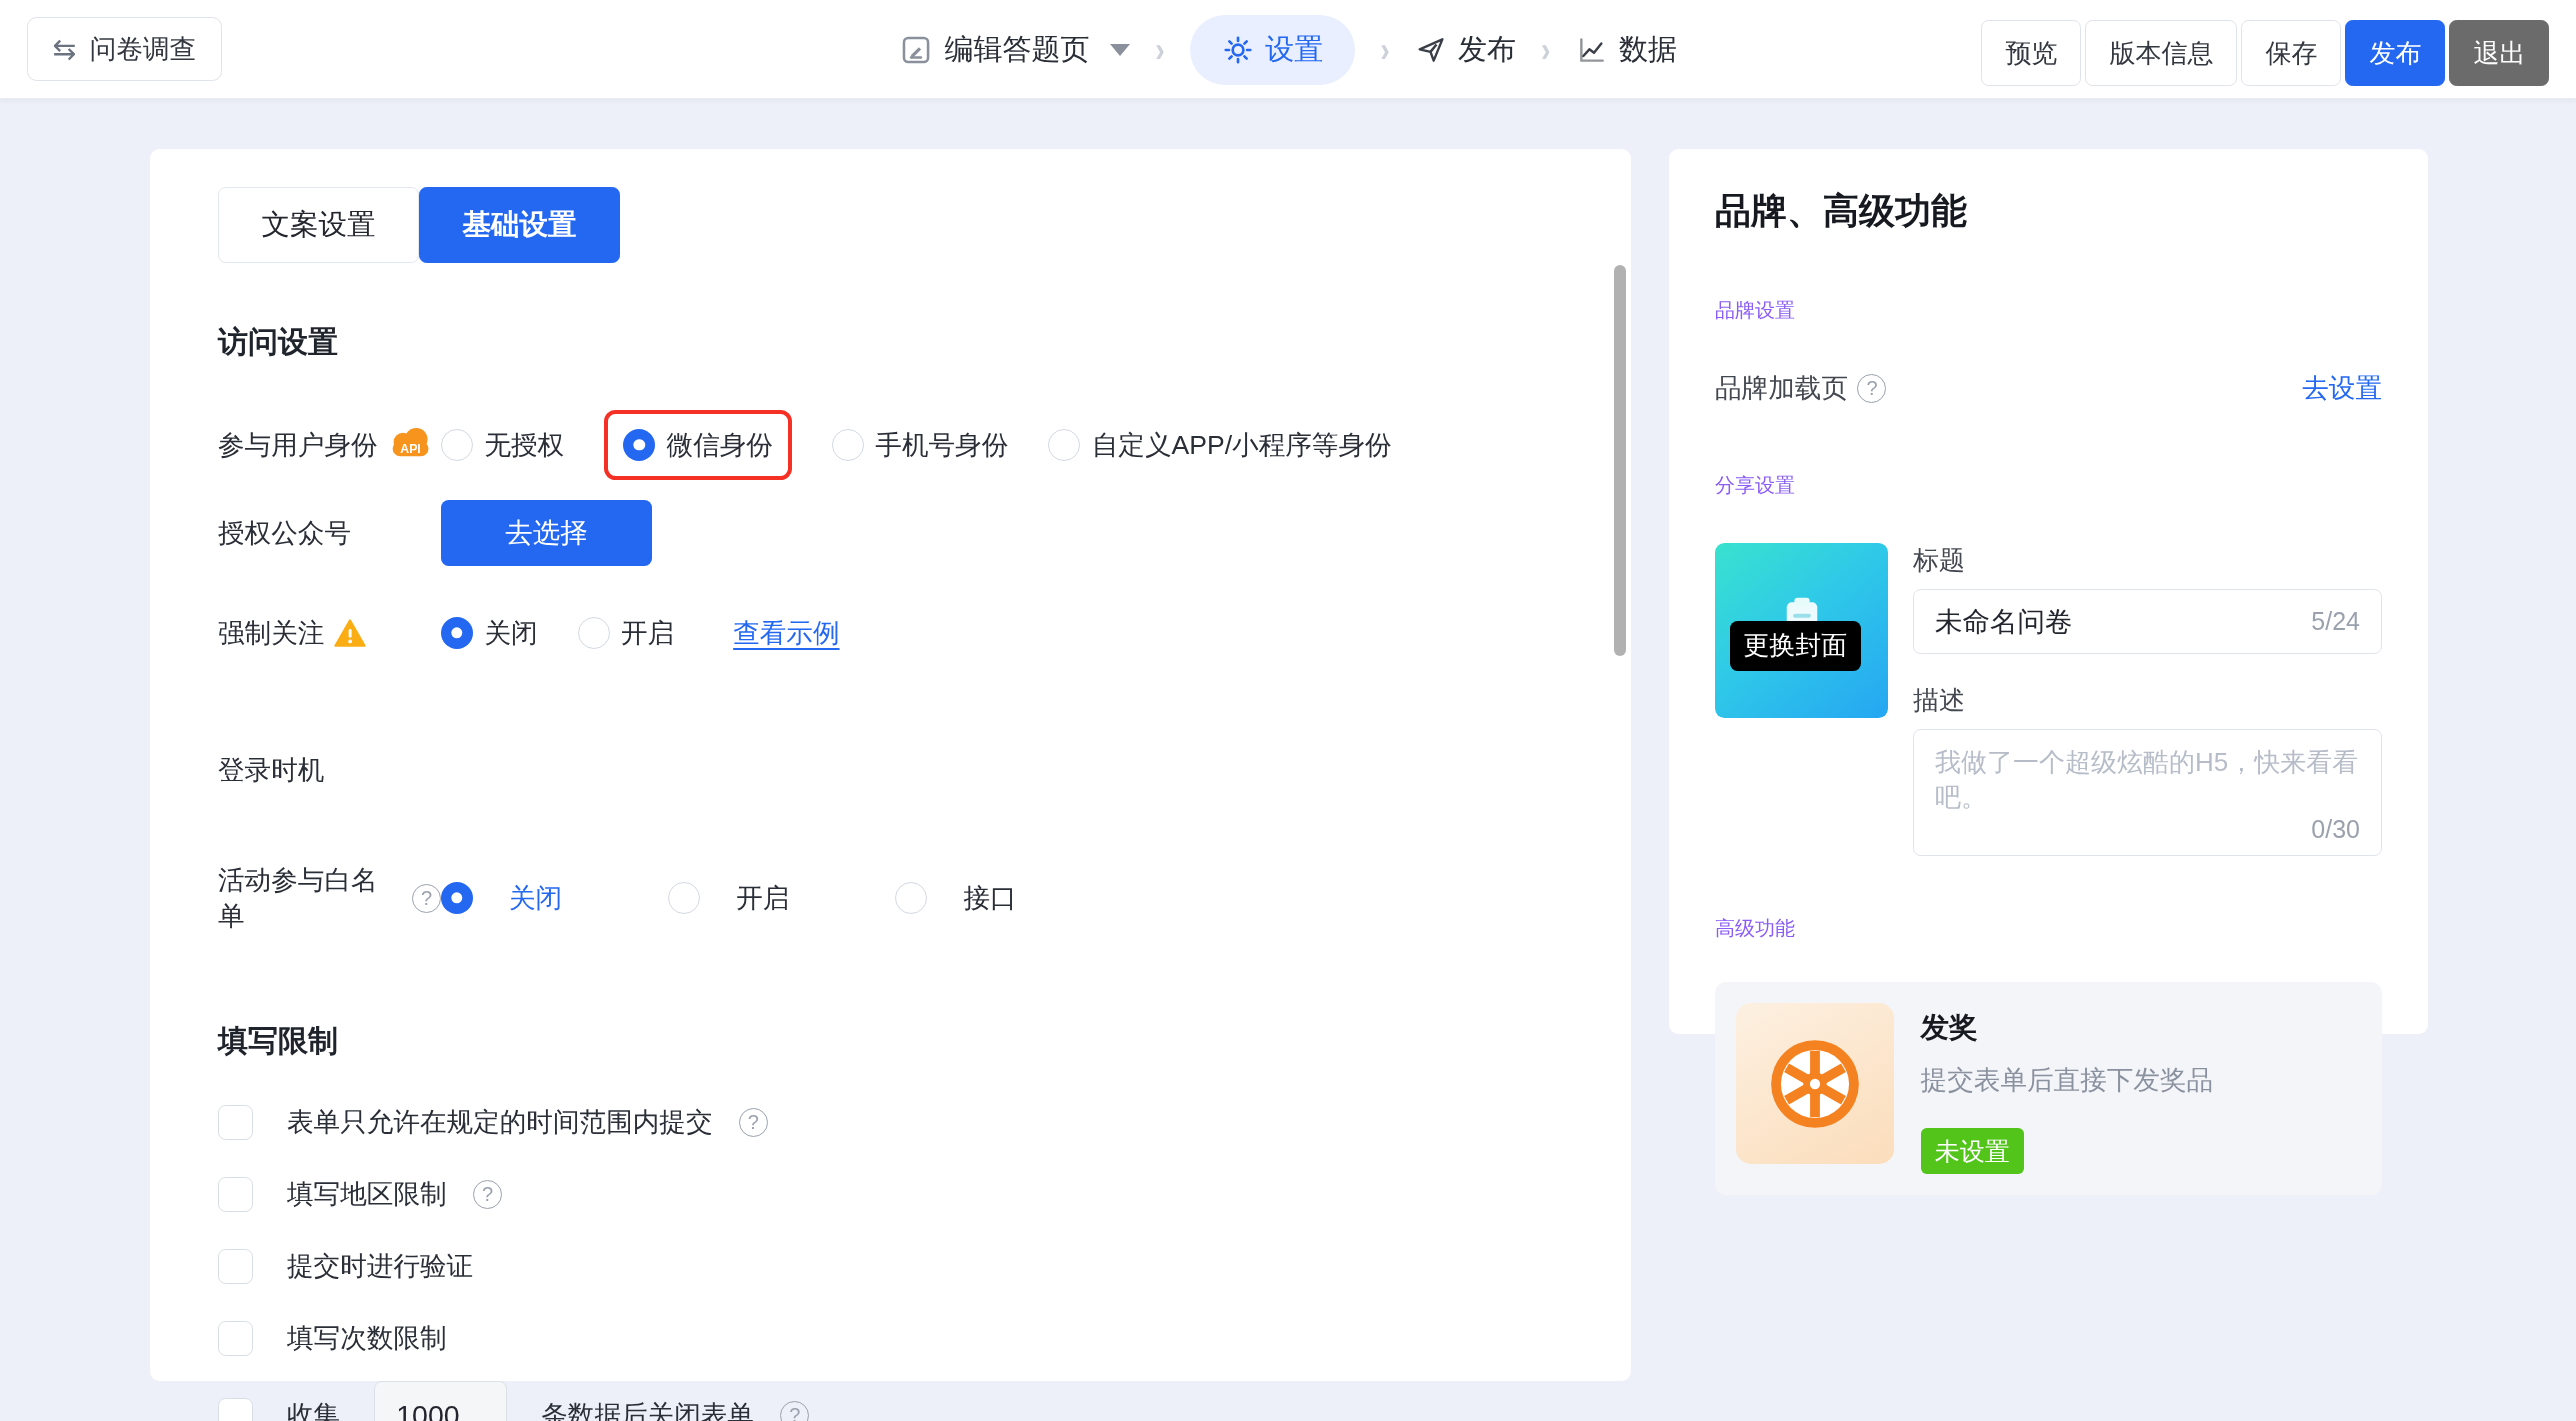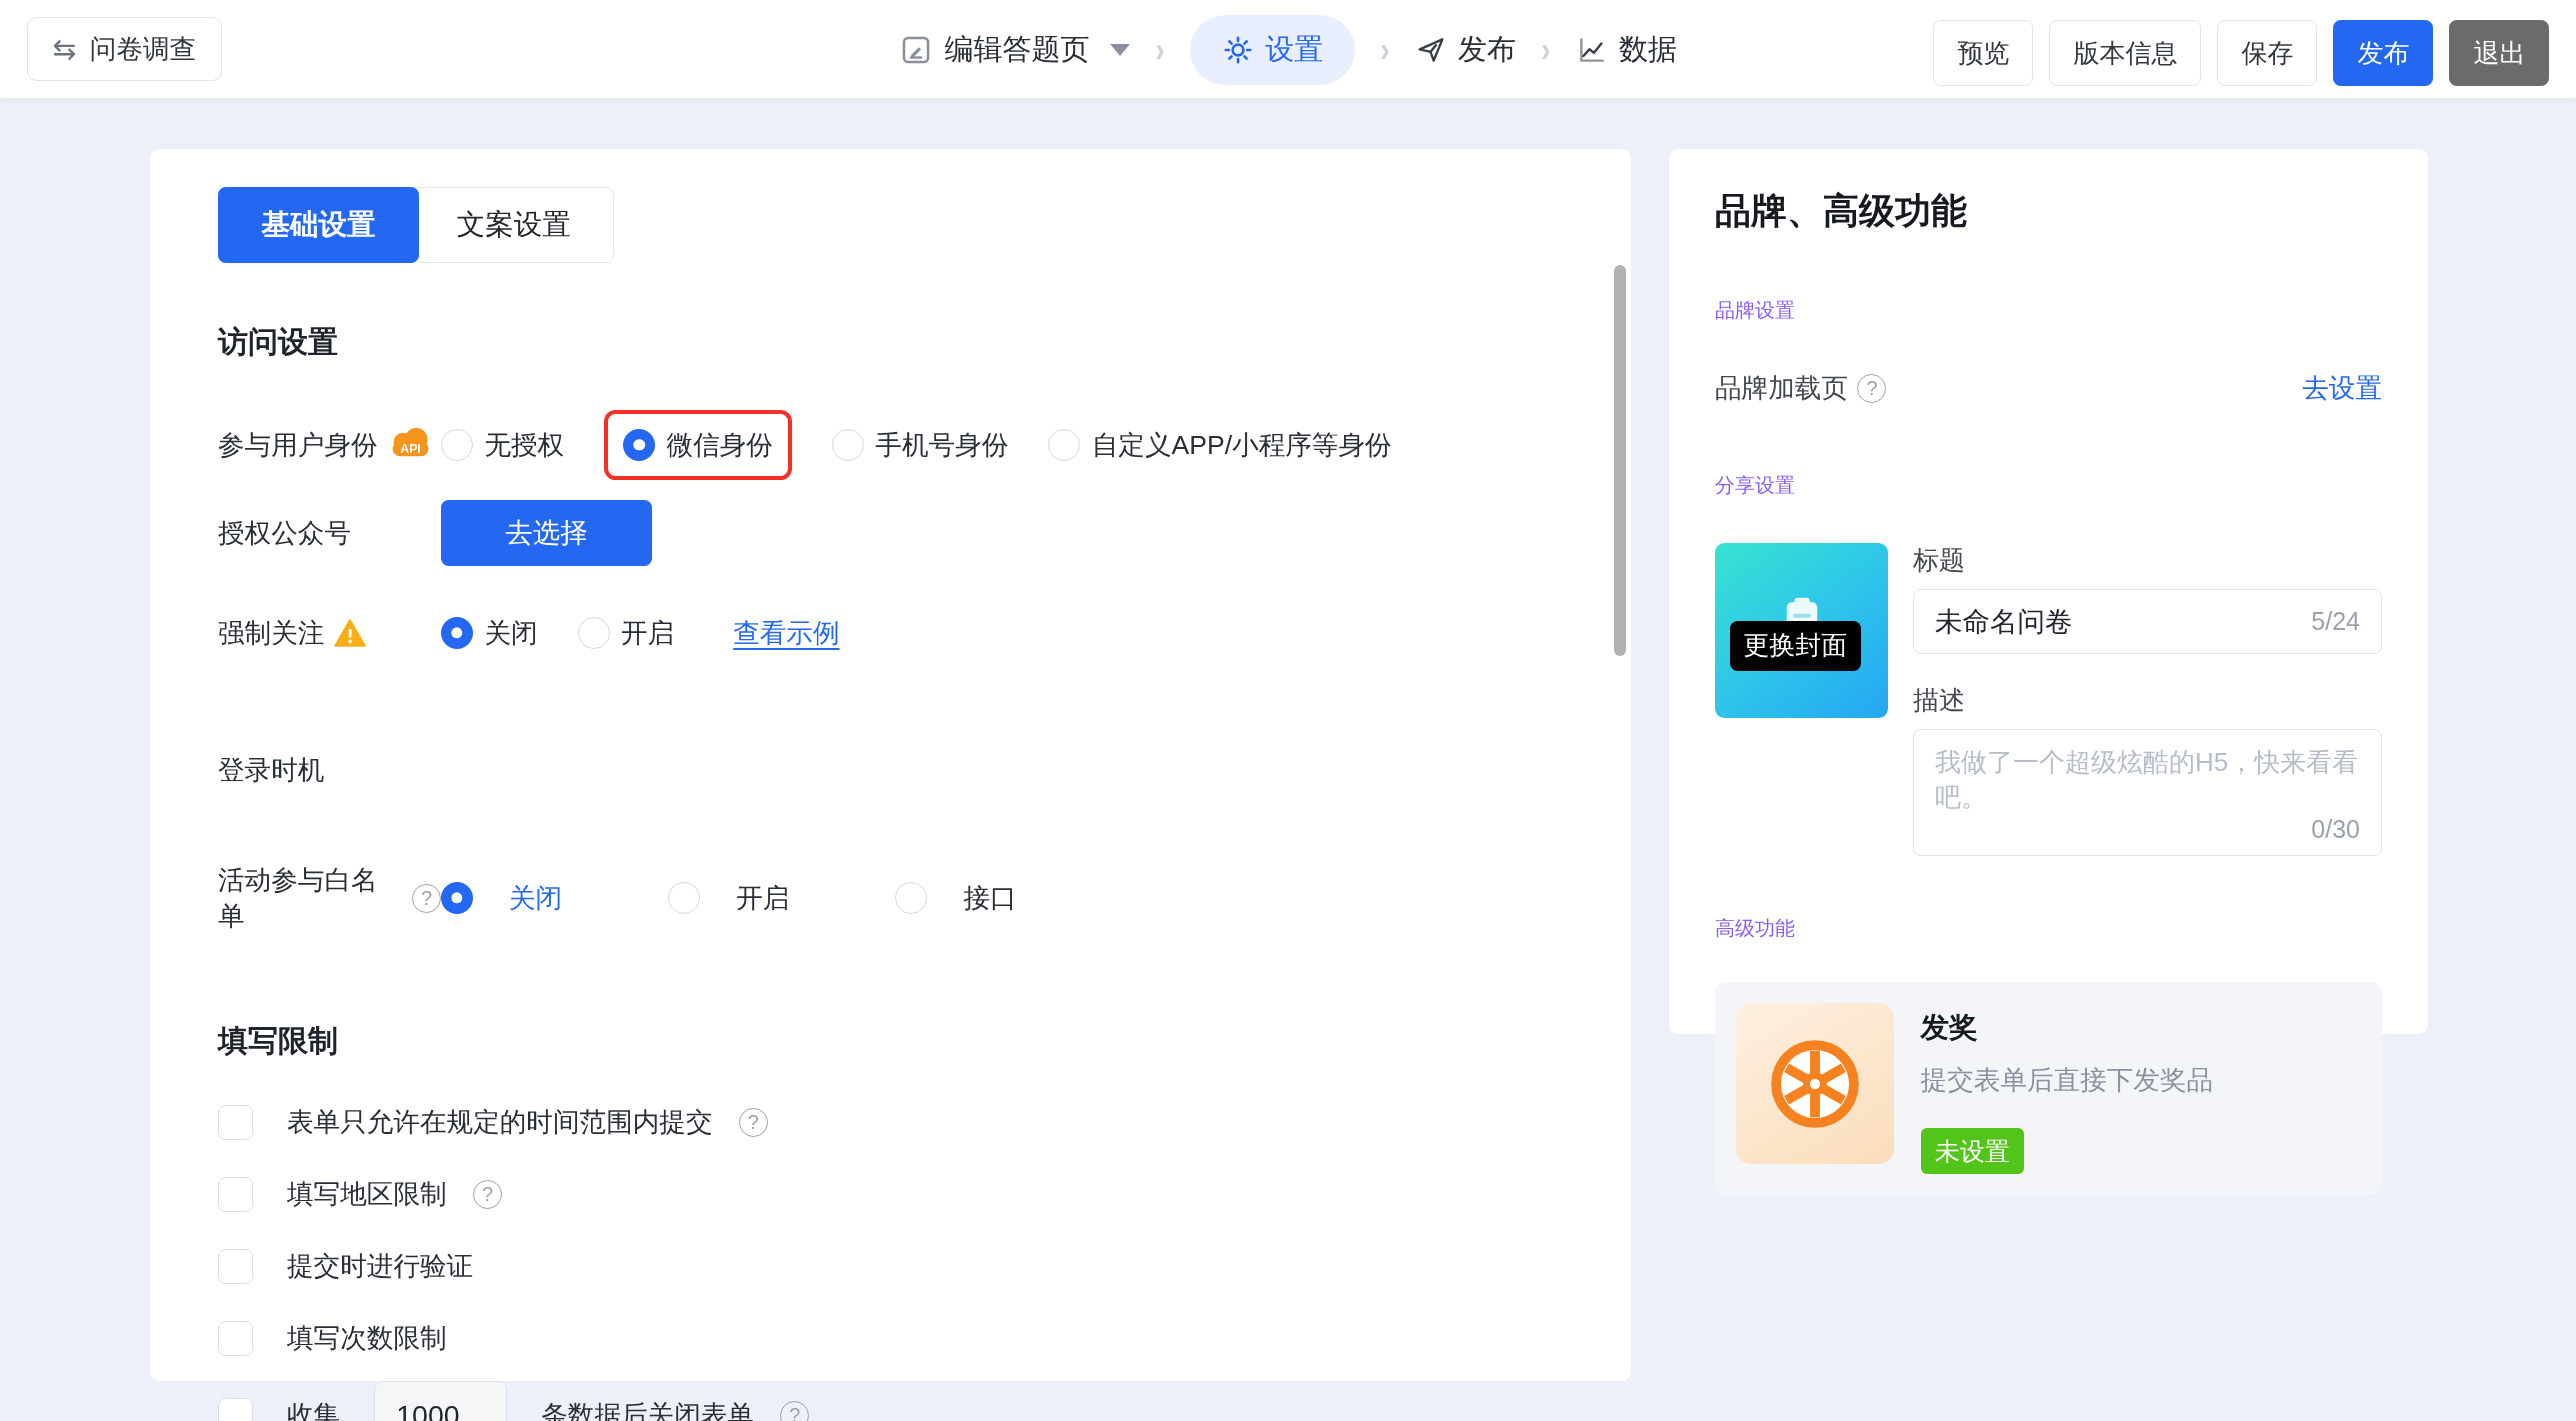--- a/index.html
+++ b/index.html
@@ -34,21 +34,21 @@
   .nav-item { display: flex; align-items: center; gap: 11.4px; font-size: 29px; color: #2a2e37; cursor: pointer; }
   .nav-item svg { display: block; }
   .caret { width: 0; height: 0; border-left: 10.4px solid transparent; border-right: 10.4px solid transparent; border-top: 12.3px solid #8b919c; margin-left: 9.5px; }
   .nav-sep { color: #ccd1da; font-size: 28.5px; font-weight: bold; transform: scaleY(1.2); }
   .nav-pill {
     display: flex; align-items: center; gap: 11.4px;
     background: #e9efff; color: #2468f2; border-radius: 44px;
     padding: 15px 32px; font-size: 29px; cursor: pointer;
   }
 
-  .h-right { margin-left: auto; display: flex; align-items: flex-end; gap: 16px; margin-top: 8px; }
+  .h-right { margin-left: auto; display: flex; align-items: flex-end; gap: 4px; margin-top: 8px; }
   .hbtn {
     font-size: 26px; border-radius: 7.6px; padding: 14.2px 23px; cursor: pointer;
     border: 1.9px solid #dfe3ea; background: #fff; color: #33373f; white-space: nowrap;
   }
   .hbtn.primary { background: #2468f2; border-color: #2468f2; color: #fff; }
   .hbtn.exit { background: #6b6b6b; border-color: #6b6b6b; color: #fff; }
 
   
   .content { position: relative; width: 2576px; height: 1323px; }
   .card { position: absolute; top: 50px; background: #fff; border-radius: 9.5px; }
@@ -234,22 +234,22 @@
     <button class="hbtn">保存</button>
     <button class="hbtn primary">发布</button>
     <button class="hbtn exit">退出</button>
   </div>
 </div>
 
 <div class="content">
 
   <section class="card settings">
     <div class="tabs">
+      <div class="tab">文案设置</div>
       <div class="tab active">基础设置</div>
-      <div class="tab">文案设置</div>
     </div>
 
     <h2 class="sec-title access">访问设置</h2>
 
     <div class="row identity">
       <div class="row-label">
         <span>参与用户身份</span>
         <svg class="ic" width="49" height="34" viewBox="0 0 52 36" style="font-size:28px">
           <circle cx="17" cy="15" r="10" fill="#f7941e"></circle>
           <circle cx="31" cy="12" r="12" fill="#f7941e"></circle>

